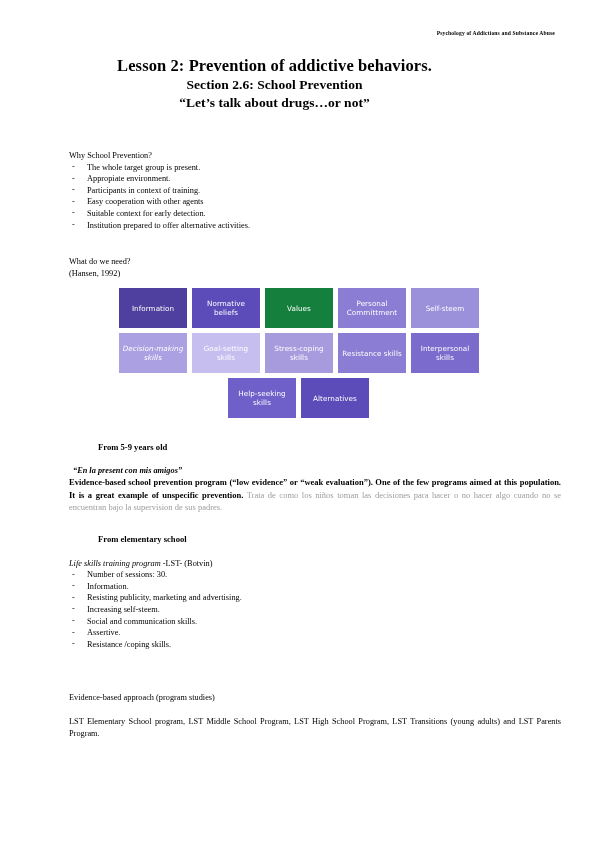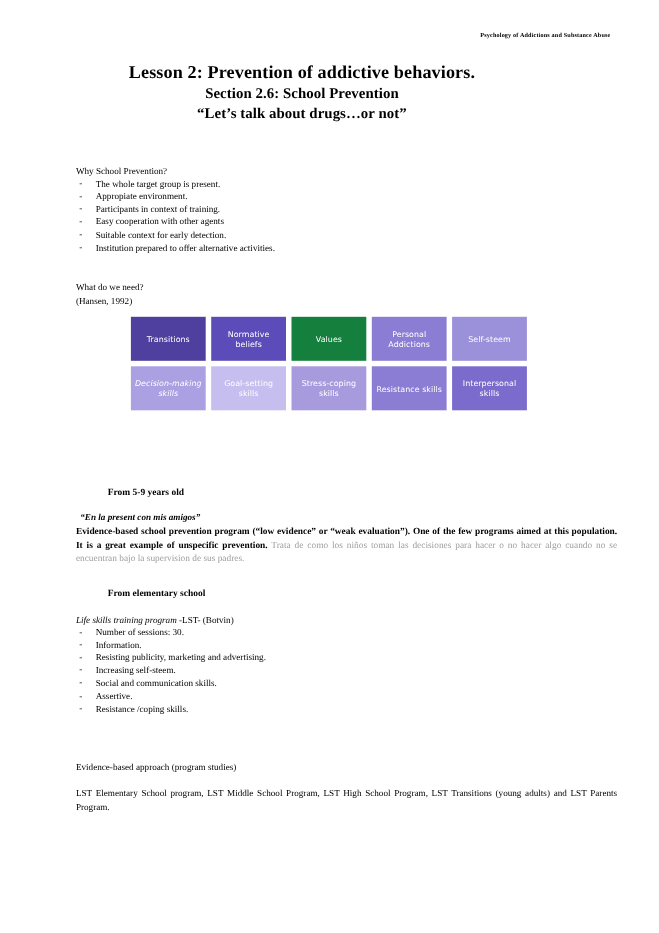--- a/index.html
+++ b/index.html
@@ -168,32 +168,36 @@
     </ul>
   </div>
 
   <div class="body-block" style="top:256px;">
     <p class="lead-line">What do we need?</p>
     <p class="lead-line">(Hansen, 1992)</p>
   </div>
 
   <div class="diagram">
     <div class="diagram-row row-1">
-      <div class="dbox" style="background-color: rgb(79, 63, 158);">Transitions</div>
+      <div class="dbox" style="background-color: rgb(79, 63, 158);">Information</div>
       <div class="dbox" style="background-color: rgb(91, 76, 186);">Normative beliefs</div>
       <div class="dbox" style="background-color: #15803d;">Values</div>
-      <div class="dbox" style="background-color: rgb(138, 125, 211);">Personal Addictions</div>
+      <div class="dbox" style="background-color: rgb(138, 125, 211);">Personal Committment</div>
       <div class="dbox" style="background-color: rgb(155, 144, 218);">Self-steem</div>
     </div>
     <div class="diagram-row row-2">
       <div class="dbox" style="background-color: rgb(170, 160, 226); font-style: italic;">Decision-making skills</div>
       <div class="dbox" style="background-color: rgb(197, 190, 238);">Goal-setting skills</div>
       <div class="dbox" style="background-color: rgb(167, 155, 222);">Stress-coping skills</div>
       <div class="dbox" style="background-color: rgb(138, 125, 211);">Resistance skills</div>
       <div class="dbox" style="background-color: rgb(122, 107, 205);">Interpersonal skills</div>
+    </div>
+    <div class="diagram-row row-3">
+      <div class="dbox" style="background-color: rgb(110, 95, 201);">Help-seeking skills</div>
+      <div class="dbox" style="background-color: rgb(91, 76, 186);">Alternatives</div>
     </div>
   </div>
 
   <div class="body-block" style="top:442px;">
     <div class="sec-head">From 5-9 years old</div>
     <div style="height:11px;"></div>
     <div class="ital-quote">“En la present con mis amigos”</div>
     <p class="para-bold" style="margin:0;"><span>Evidence-based school prevention program (“low evidence” or “weak evaluation”). One of the few programs aimed at this population. It is a great example of unspecific prevention.</span><span class="grey-text"> Trata de como los niños toman las decisiones para hacer o no hacer algo cuando no se encuentran bajo la supervision de sus padres.</span></p>
   </div>
 

